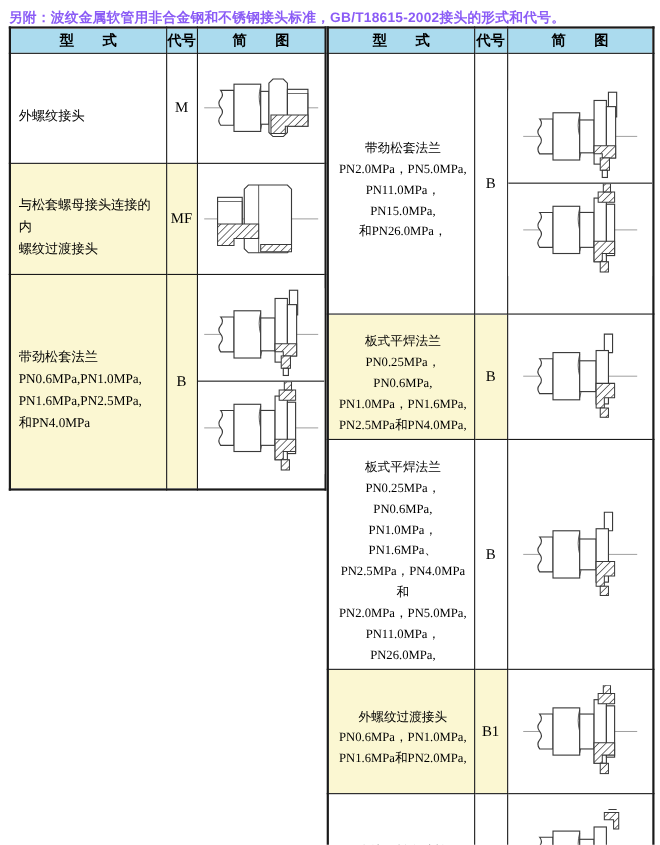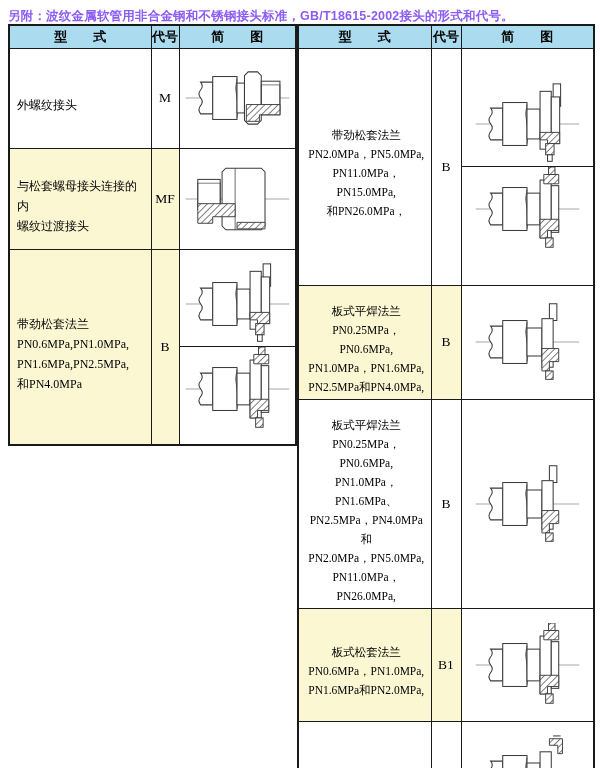--- a/index.html
+++ b/index.html
@@ -279,21 +279,21 @@
                 </g>
                 <g fill="url(#h)" stroke="#3a3a3a" stroke-width="1">
                   <path d="M76 52 h18 v14 h-10 v10 h-8 Z"></path>
                   <rect x="80" y="76" width="8" height="9"></rect>
                 </g>
               </svg>
             </div>
           </td>
     </tr>
     <tr style="height:113px">
-      <td class="type hl">板式松套法兰
+      <td class="type hl">外螺纹过渡接头
 PN0.6MPa，PN1.0MPa,
 PN1.6MPa和PN2.0MPa,</td>
       <td class="code hl">B1</td>
       <td class="dg">
             <div class="diag">
               <svg viewBox="0 0 120 90" xmlns="http://www.w3.org/2000/svg">
                 <line x1="5" y1="45" x2="116" y2="45" stroke="#8a8a8a" stroke-width="0.8"></line>
                 <g fill="#fff" stroke="#3a3a3a" stroke-width="1.1">
                   <path d="M34 28 H21 q3.5 4.2 0 8.4 t0 8.4 t0 8.4 t0 8.8 H34 Z"></path>
                   <rect x="34" y="22" width="26" height="46"></rect>

